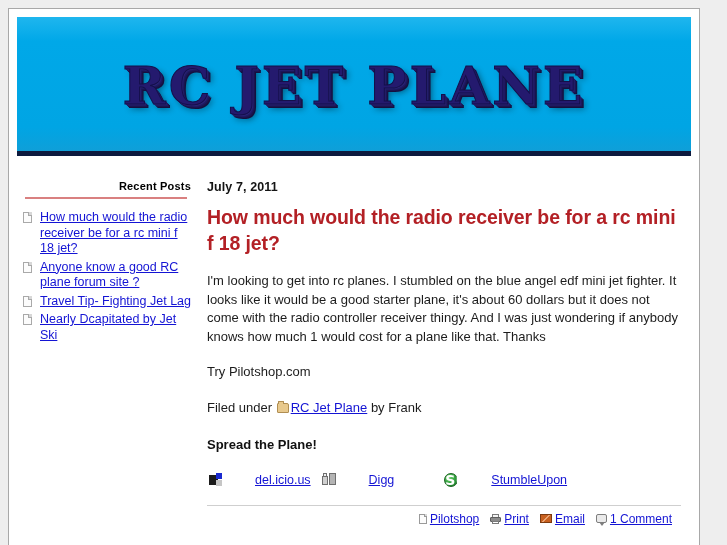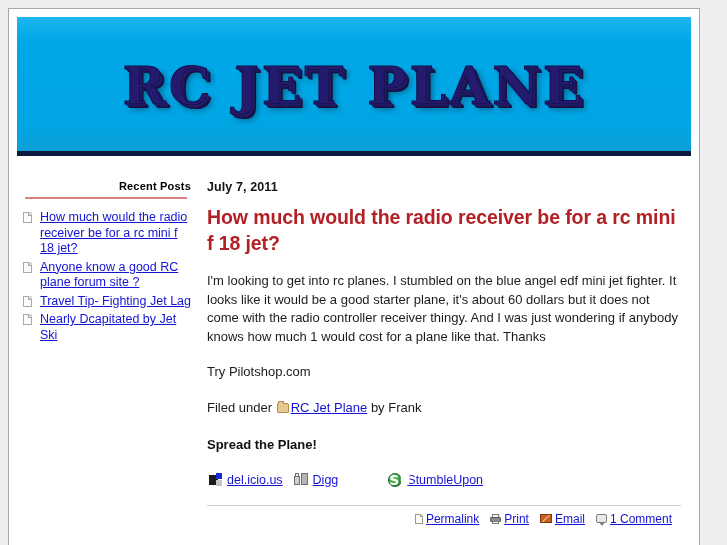--- a/index.html
+++ b/index.html
@@ -221,20 +221,21 @@
     display: flex;
     align-items: center;
     gap: 5px;
     margin: 0 0 18px 2px;
     font-size: 12.5px;
   }
   .share-row a {
     color: #1414d4;
     text-decoration: underline;
     margin-right: 6px;
+    margin-left: 28px;
   }
 
   
   .delicious-icon {
     position: relative;
     width: 13px;
     height: 13px;
     flex: 0 0 13px;
   }
   .delicious-icon i {
@@ -446,21 +447,21 @@
 
           <span class="stumble-icon">SU</span>
           <a href="#">StumbleUpon</a>
         </div>
 
         <div class="meta-rule"></div>
 
         <div class="post-meta">
           <span class="mi">
             <span class="ic-permalink"></span>
-            <a href="#">Permalink</a>
+            <a href="#">Pilotshop</a>
           </span>
           <span class="mi">
             <span class="ic-print">
               <i class="top"></i>
                 <i class="body"></i>
                 <i class="out"></i>
             </span>
             <a href="#">Print</a>
           </span>
           <span class="mi">

